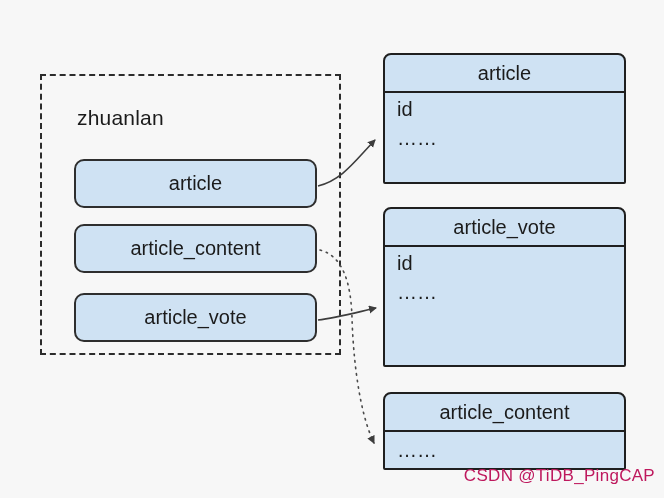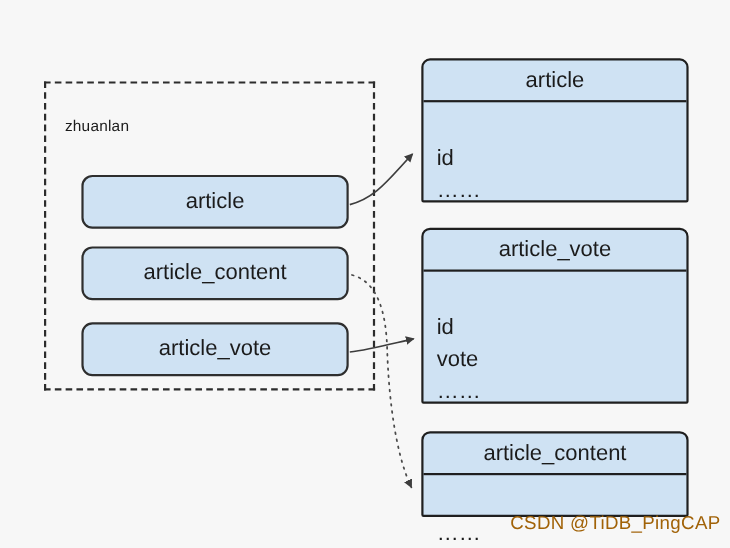--- a/index.html
+++ b/index.html
@@ -24,22 +24,22 @@
   .group-box {
     position: absolute;
     left: 40px; top: 74px;
     width: 301px; height: 281px;
     border: 2px dashed #2c2c2c;
     box-sizing: border-box;
     background: transparent;
   }
   .group-label {
     position: absolute;
-    left: 59px; top: 106px;
-    font-size: 14px;
+    left: 77px; top: 106px;
+    font-size: 21px;
     color: #1b1b1b;
     letter-spacing: 0.2px;
   }
   .pill {
     position: absolute;
     left: 74px;
     width: 243px; height: 49px;
     box-sizing: border-box;
     background: #cfe2f3;
     border: 2px solid #2e2e2e;
@@ -68,29 +68,28 @@
     height: 36px;
     border-bottom: 2px solid #1f1f1f;
     display: flex;
     align-items: center;
     justify-content: center;
     font-size: 20px;
   }
   .table-body {
     padding: 2px 6px 2px 12px;
     font-size: 20px;
-    margin-top: 35px;
   }
   .table-row { line-height: 29px; white-space: nowrap; }
   .table.t2 .table-body { padding-top: 4px; }
   .watermark {
     position: absolute;
     right: 9px; top: 466px;
     font-size: 17px;
-    color: #a16207;
+    color: #be185d;
     letter-spacing: 0.3px;
   }
 </style>
 </head>
 <body>
 
 <div class="canvas">
 
   <div class="group-box"></div>
   <div class="group-label">zhuanlan</div>
@@ -121,21 +120,20 @@
     <div class="table-body">
       <div class="table-row">id</div>
       <div class="table-row">……</div>
     </div>
   </div>
 
   <div class="table t1">
     <div class="table-header">article_vote</div>
     <div class="table-body">
       <div class="table-row">id</div>
-      <div class="table-row">vote</div>
       <div class="table-row">……</div>
     </div>
   </div>
 
   <div class="table t2">
     <div class="table-header">article_content</div>
     <div class="table-body">
       <div class="table-row">……</div>
     </div>
   </div>

